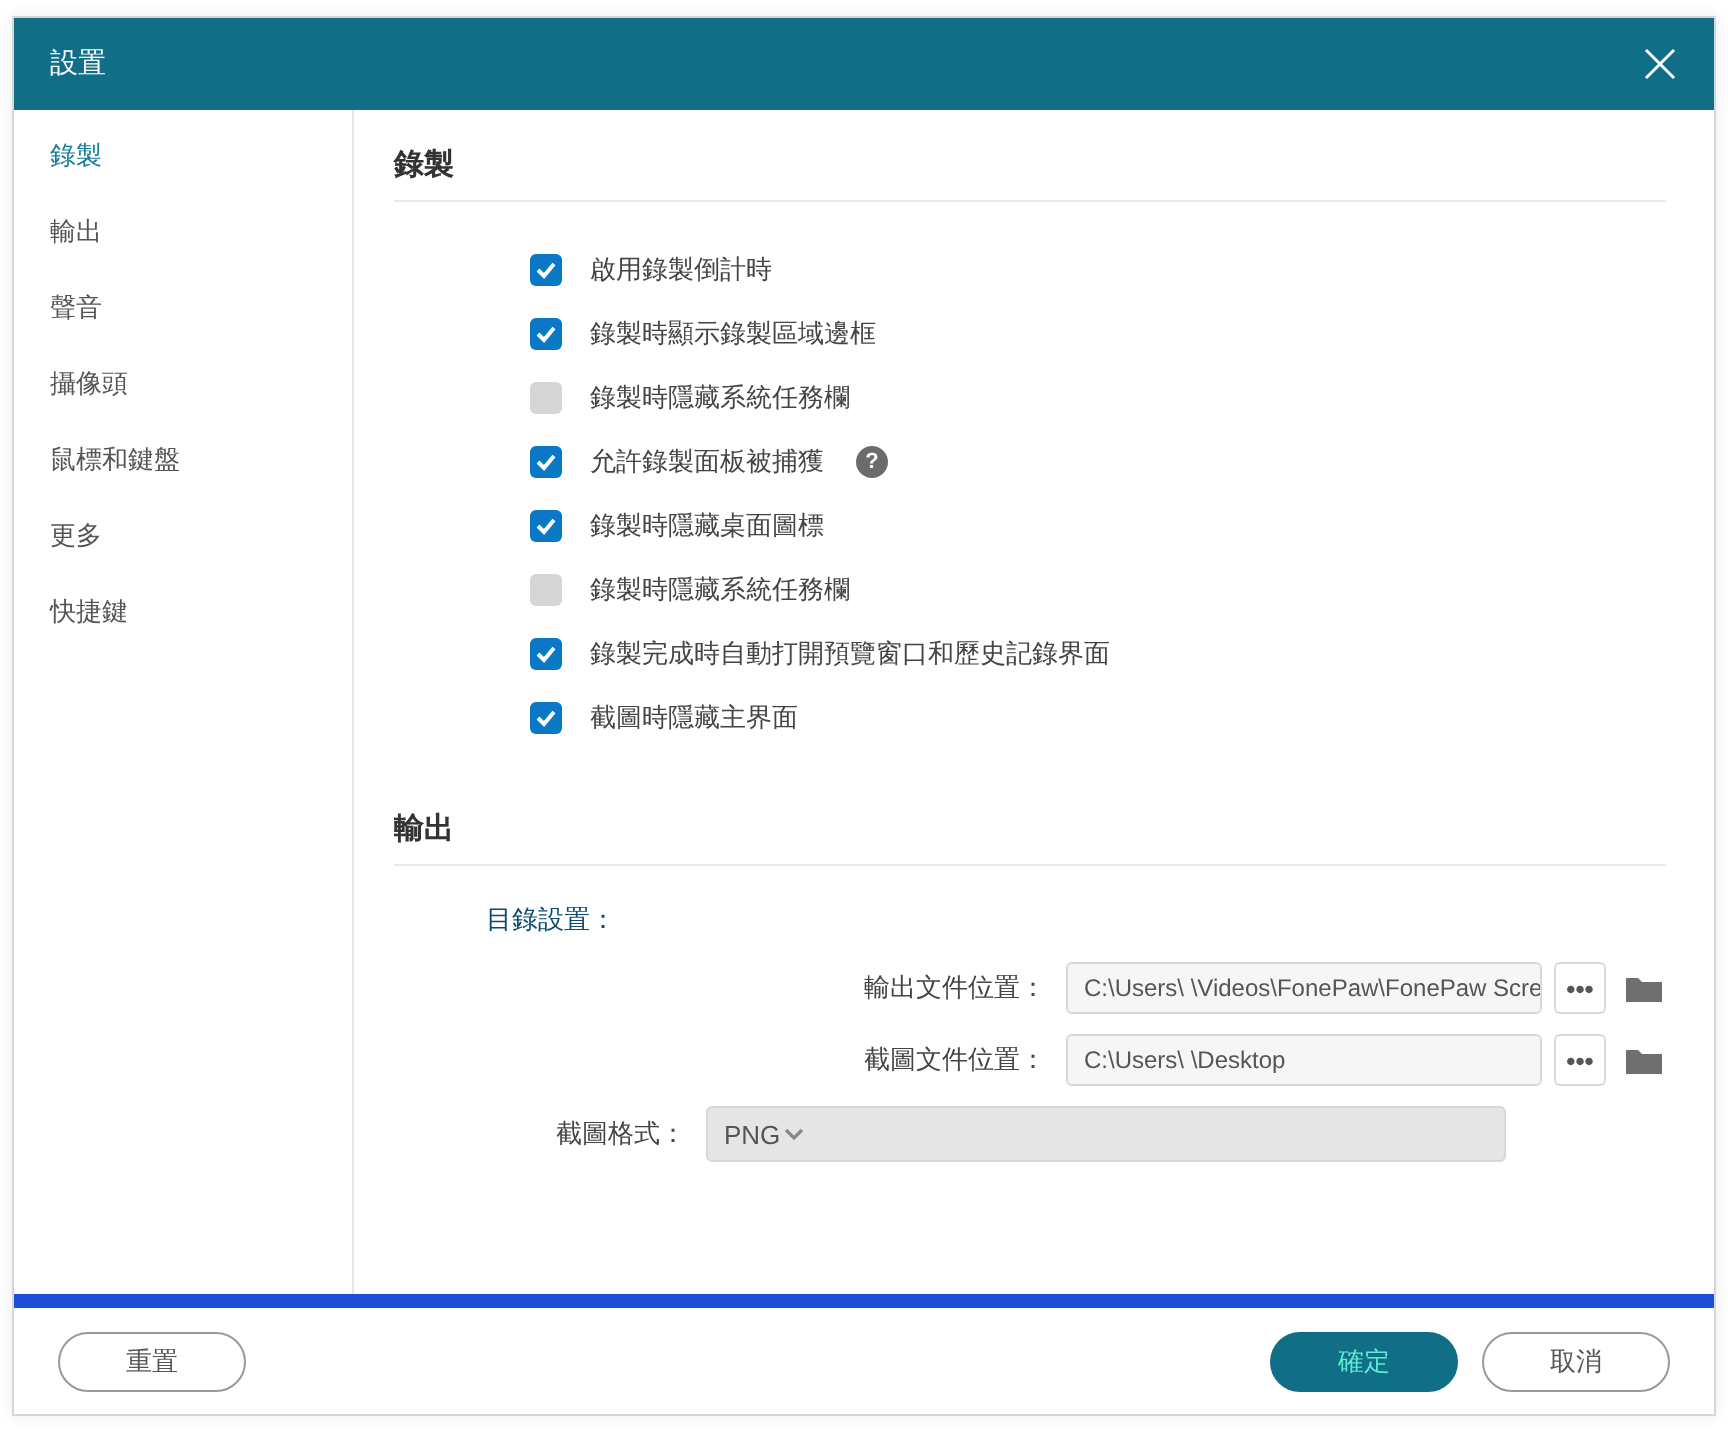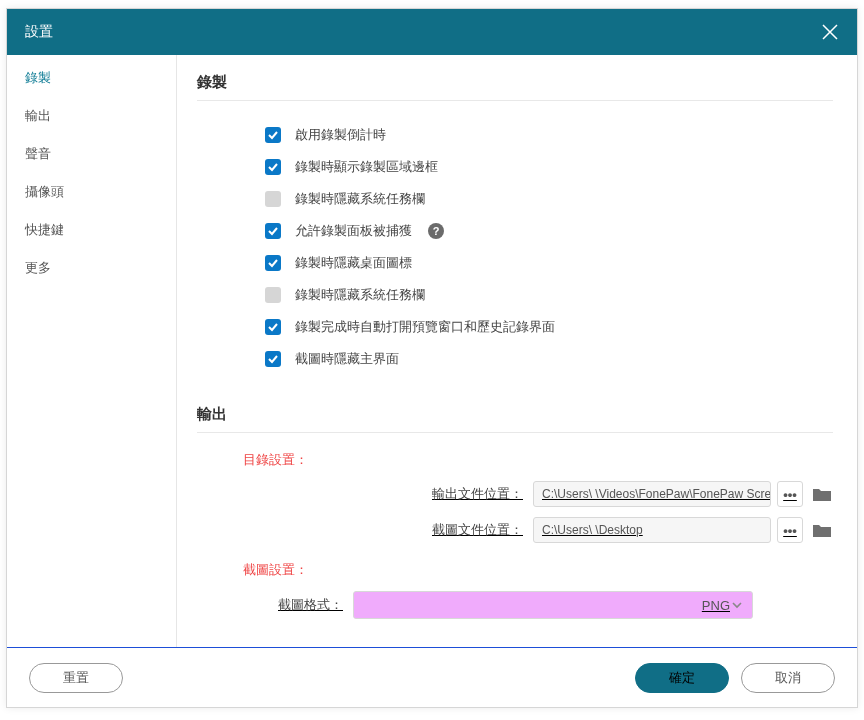--- a/index.html
+++ b/index.html
@@ -102,30 +102,29 @@
     color:#fff;
     font-size: 11px;
     font-weight: bold;
     display:inline-flex;
     align-items:center;
     justify-content:center;
     margin-left: 16px;
     cursor: pointer;
   }
   .subheading {
-    color:#ef4444;
+    color:#0c4a6e;
     font-size:13px;
     margin: 18px 0 12px 46px;
   }
   .field-row {
     display:flex;
     align-items:center;
     margin: 0 0 10px 0;
     padding-left: 46px;
-    text-decoration: underline;
   }
   .field-label {
     width: 290px;
     text-align: right;
     padding-right: 10px;
     color:#444;
     font-size: 13px;
   }
   .path-input {
     flex:1;
@@ -159,33 +158,33 @@
     display:flex;align-items:center;justify-content:center;
     cursor:pointer;
   }
   .folder-btn svg { fill:#6f6f6f; }
   .select {
     flex:1;
     max-width: 400px;
     height: 28px;
     border:1px solid #d8d8d8;
     border-radius:3px;
-    background:#f0abfc;
+    background:#e5e5e5;
     display:flex;
     align-items:center;
-    justify-content:flex-end;
+    justify-content:flex-start;
     padding: 0 8px;
     color:#555;
     font-size:13px;
     cursor:pointer;
   }
   .select .chev { stroke:#888; }
   .footer {
     height: 60px;
-    border-top: 1px solid #1d4ed8;
+    border-top: 7px solid #1d4ed8;
     display:flex;
     align-items:center;
     padding: 0 22px;
   }
   .footer .spacer { flex:1; }
   .btn {
     height: 30px;
     min-width: 94px;
     border-radius: 15px;
     display:inline-flex;
@@ -196,21 +195,21 @@
     padding: 0 20px;
   }
   .btn-outline {
     border:1px solid #999;
     color:#555;
     background:#fff;
   }
   .btn-primary {
     border:1px solid #106e86;
     background:#106e86;
-    color:#000000;
+    color:#5eead4;
     margin-right: 12px;
   }
 </style>
 </head>
 <body>
 
 <div class="window">
   <div class="titlebar">
     <span class="title">設置</span>
     <svg class="close-icon" viewBox="0 0 18 18">
@@ -226,24 +225,27 @@
       <div class="sidebar-item">
           <span>輸出</span>
         </div>
       <div class="sidebar-item">
           <span>聲音</span>
         </div>
       <div class="sidebar-item">
           <span>攝像頭</span>
         </div>
       <div class="sidebar-item">
+          <span>鼠標和鍵盤</span>
+        </div>
+      <div class="sidebar-item">
+          <span>更多</span>
+        </div>
+      <div class="sidebar-item">
           <span>快捷鍵</span>
-        </div>
-      <div class="sidebar-item">
-          <span>更多</span>
         </div>
     </div>
 
     <div class="content">
       <div class="section-title">錄製</div>
 
       <div class="check-group">
 
       <div class="check-row">
             <span class="checkbox checked">
@@ -323,21 +325,20 @@
         <div class="field-label">截圖文件位置：</div>
         <div class="path-input">C:\Users\       \Desktop</div>
         <div class="browse-btn">•••</div>
         <div class="folder-btn">
           <svg width="18" height="14" viewBox="0 0 18 14">
               <path d="M0 2 h6 l2 2 h10 v10 H0z"></path>
             </svg>
         </div>
       </div>
 
-      <div class="subheading">截圖設置：</div>
 
       <div class="field-row">
         <div class="field-label" style="width:110px">截圖格式：</div>
         <div class="select">
           <span>PNG</span>
           <svg class="chev" width="14" height="14" viewBox="0 0 14 14">
               <path d="M3 5 L7 9 L11 5" fill="none" stroke-width="1.6"></path>
             </svg>
         </div>
       </div>

